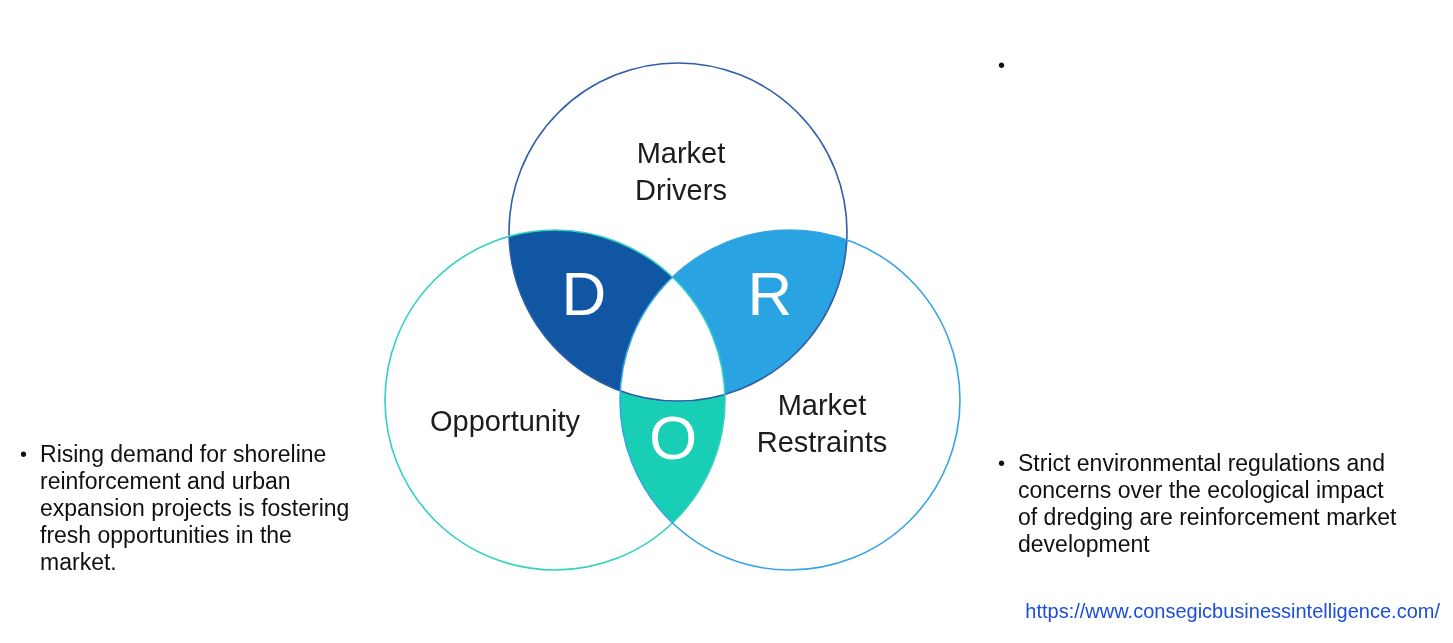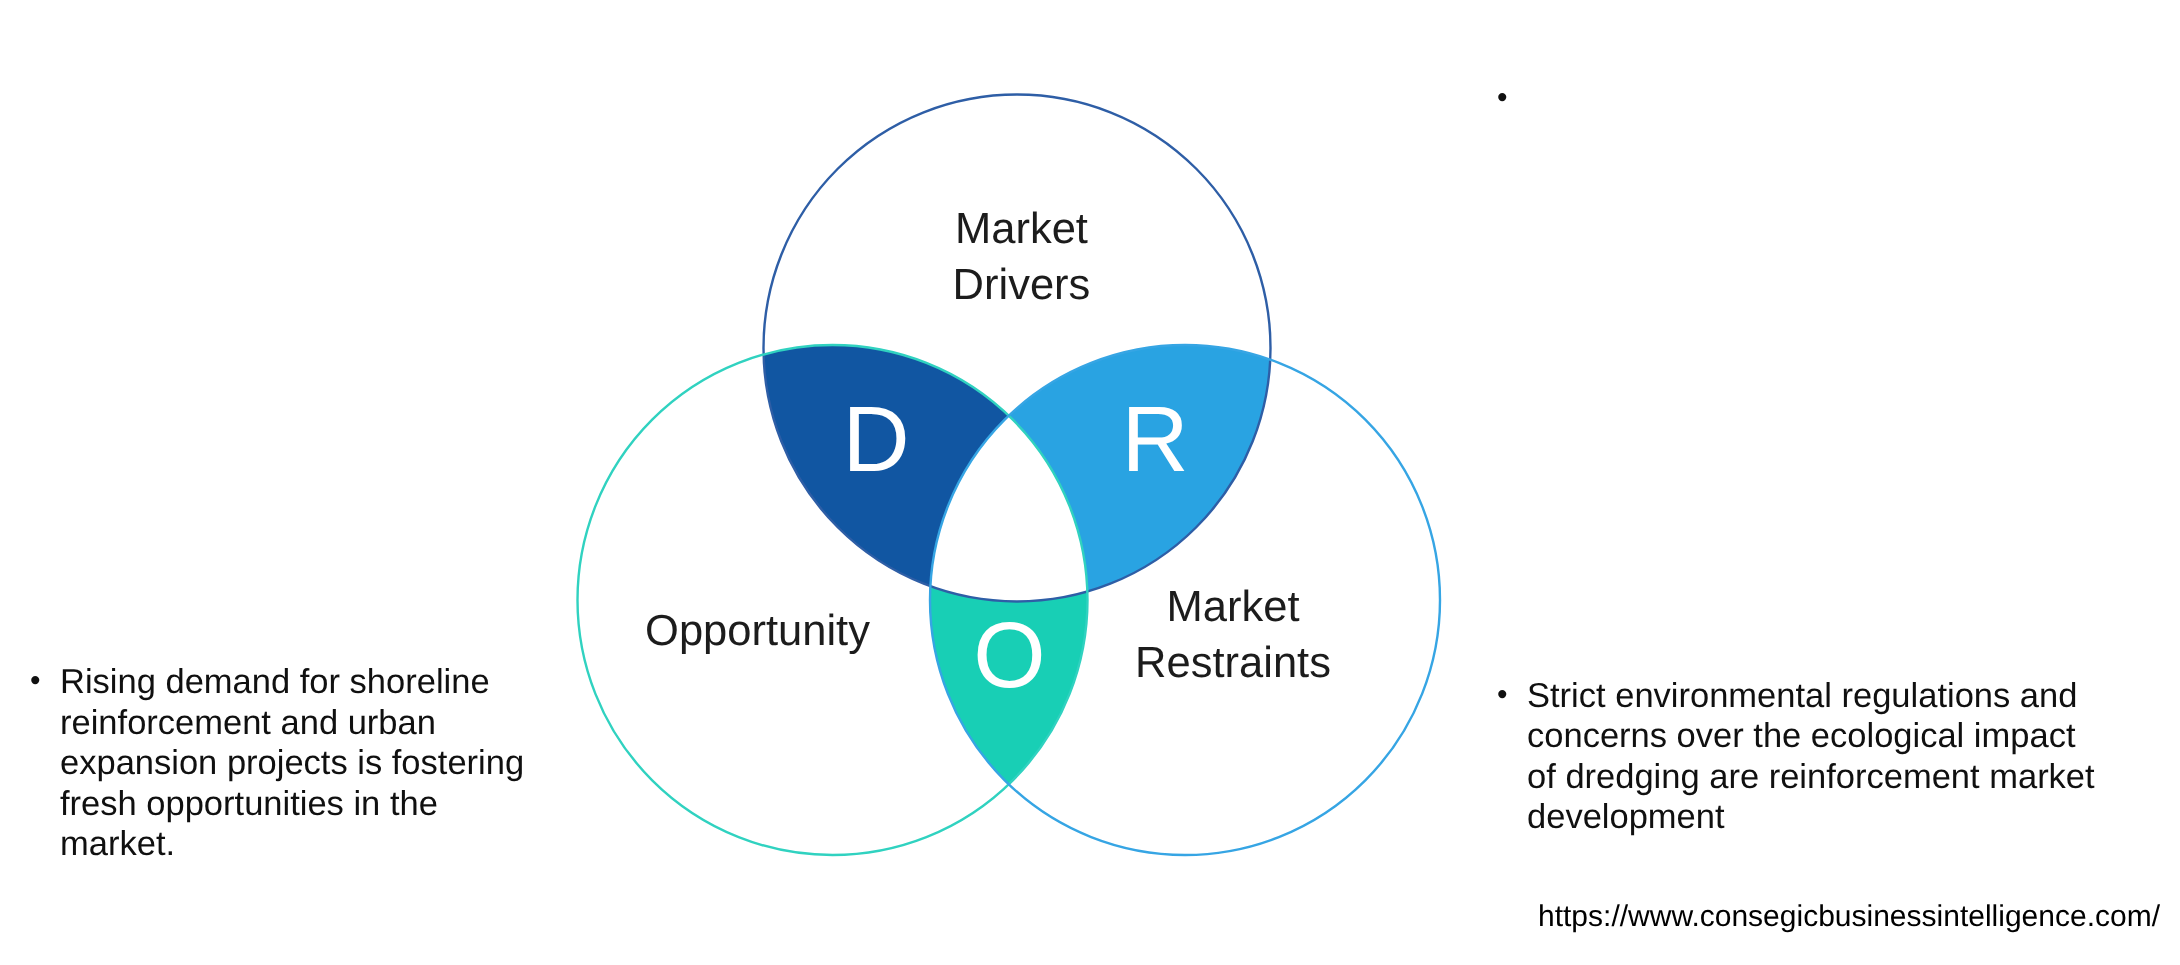--- a/index.html
+++ b/index.html
@@ -55,21 +55,21 @@
   .bullet .text {
     white-space: pre-line;
   }
   .footer-url {
     position: absolute;
     top: 599px;
     right: 13px;
     font-size: 20px;
     line-height: 24px;
     font-weight: 400;
-    color: #000000;
+    color: #1d4ed8;
   }
 </style>
 </head>
 <body>
 
 <svg class="venn-svg" width="1453" height="643" viewBox="0 0 1453 643">
   <defs>
     <clipPath id="clipTop">
         <circle cx="678" cy="232" r="169"></circle>
       </clipPath>

